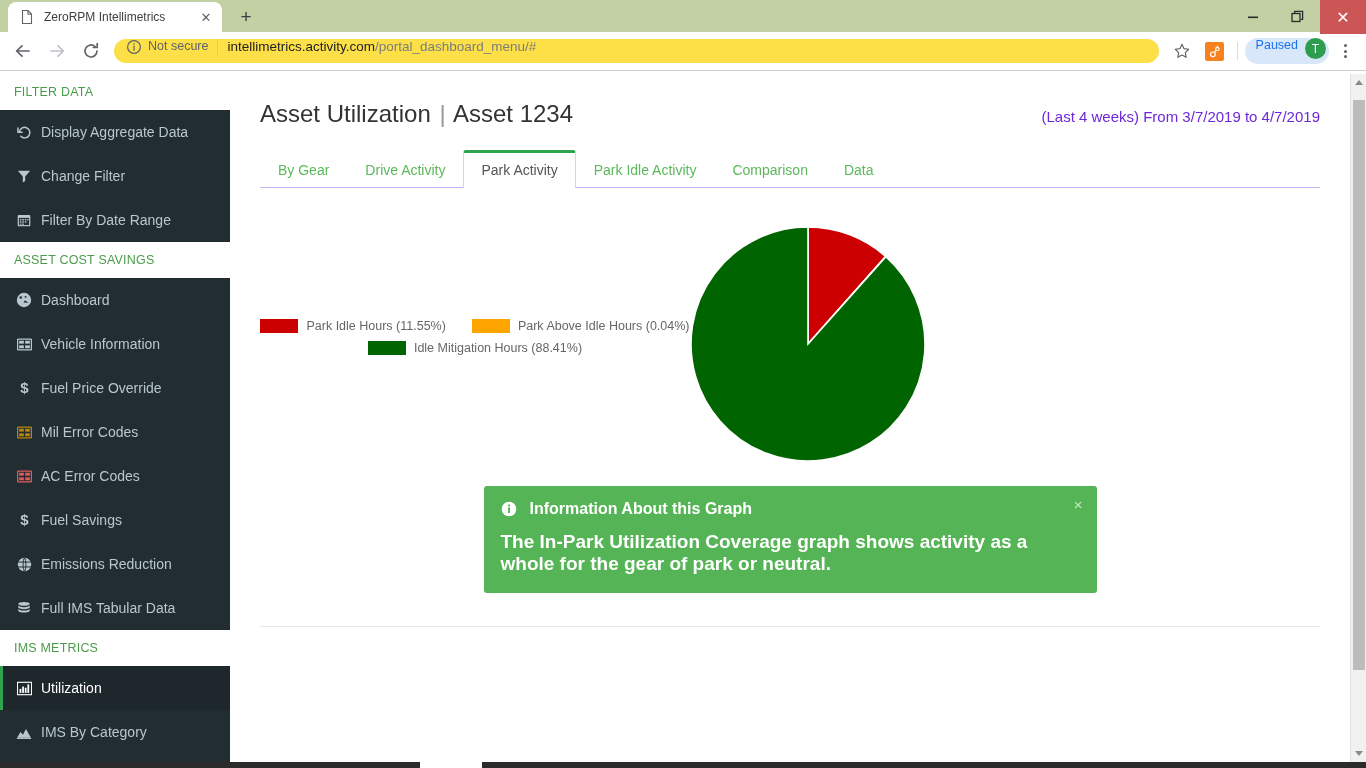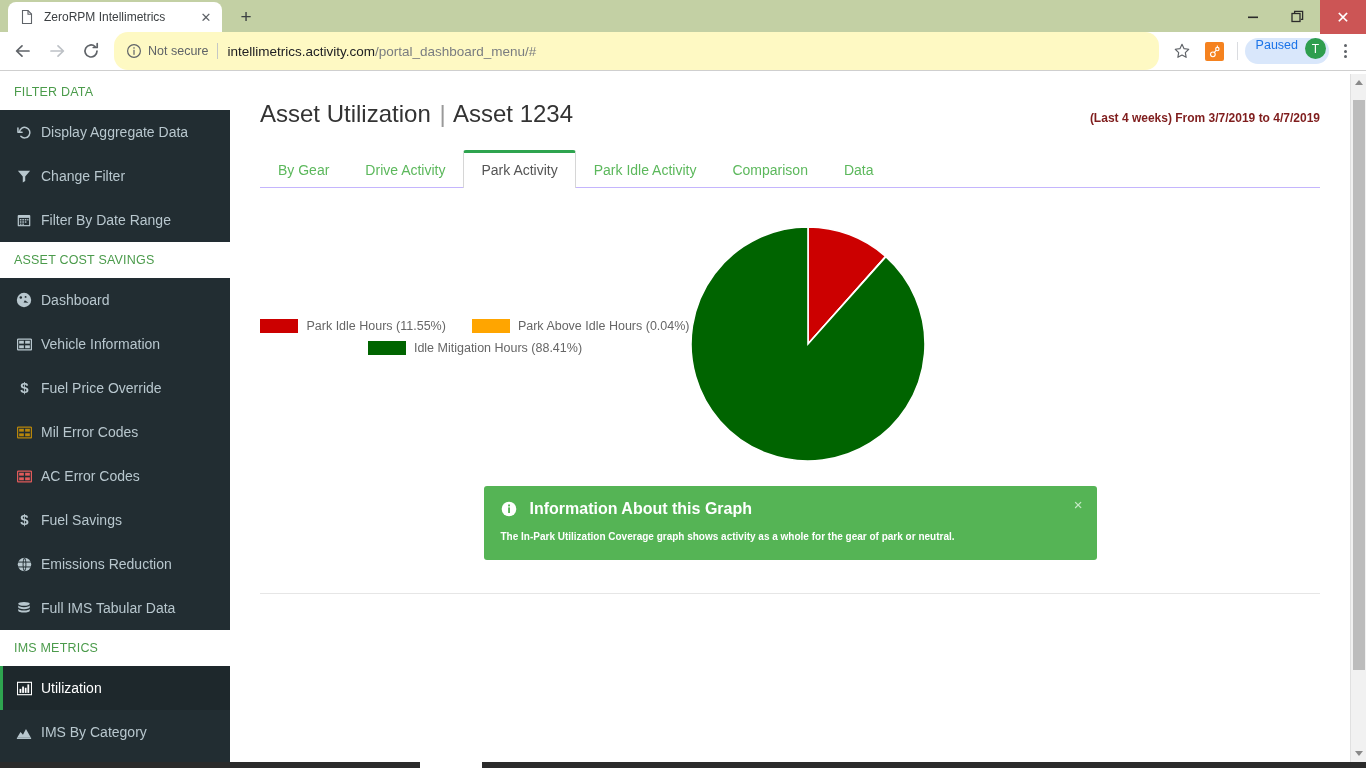--- a/index.html
+++ b/index.html
@@ -54,22 +54,22 @@
     display: flex; align-items: center; padding: 0 8px;
     border-bottom: 1px solid #cfcfcf;
   }
   .navbtn {
     width: 30px; height: 30px; margin-right: 4px;
     display: flex; align-items: center; justify-content: center;
     color: #5f6368;
   }
   .navbtn.fwd { color: #bdc1c6; }
   .omnibox {
-    flex: 1; height: 38px; background: #fef9c3; border-radius: 14px;
-    display: flex; align-items: center; padding: 0 12px; margin: 0 6px 0 4px;
+    flex: 1; height: 24px; background: #fde047; border-radius: 14px;
+    display: flex; align-items: flex-start; padding: 0 12px; margin: 0 6px 0 4px;
   }
   .lock-icon { width: 16px; height: 16px; flex: 0 0 16px; margin-right: 6px; color: #5f6368; }
   .notsecure { font-size: 12.5px; color: #5f6368; margin-right: 9px; white-space: nowrap; }
   .omni-div { width: 1px; height: 16px; background: #c4c7c5; margin-right: 9px; }
   .url { font-size: 13.5px; color: #202124; white-space: nowrap; }
   .url .path { color: #7a7d80; }
   .star-btn { width: 28px; height: 28px; display: flex; align-items: center; justify-content: center; color: #5f6368; margin: 0 3px; }
   .ext-icon {
     width: 19px; height: 19px; background: #f5821f; border-radius: 2px;
     display: flex; align-items: center; justify-content: center;
@@ -138,21 +138,21 @@
   }
   .page {
     padding: 26px 30px 0 30px;
     background: #ffffff;
     min-height: 100%;
   }
 
   .page-head { display: flex; align-items: baseline; justify-content: space-between; }
   .page-title { font-size: 24px; font-weight: 400; color: #333333; }
   .page-title .sep { color: #999; font-weight: 300; padding: 0 2px; }
-  .date-range { font-size: 12px; color: #7f1d1d; white-space: nowrap; font-weight: bold; }
+  .date-range { font-size: 15px; color: #6d28d9; white-space: nowrap; }
 
   .tabs {
     display: flex; align-items: flex-end;
     margin-top: 22px;
     border-bottom: 1px solid #c4b5fd;
     position: relative;
   }
   .tab-item {
     padding: 11px 17px 10px 17px;
     font-size: 14px; color: #5cb85c;
@@ -191,21 +191,21 @@
     position: relative;
   }
   .alert-title {
     font-size: 16px; font-weight: bold;
     display: flex; align-items: center; gap: 13px;
   }
   .alert-ico {
     width: 16px; height: 16px; flex: 0 0 16px;
     display: flex; align-items: center; justify-content: center;
   }
-  .alert-body { font-size: 10px; font-weight: bold; margin-top: 13px; }
+  .alert-body { font-size: 19px; font-weight: bold; margin-top: 13px; }
   .alert-close {
     position: absolute; right: 14px; top: 11px;
     font-size: 15px; color: #c9ebc9; line-height: 1;
   }
   .page-rule { border-top: 1px solid #e6e6e6; margin-top: 33px; }
 
   
   .inner-sb {
     position: absolute; right: 0; top: 0; bottom: 0; width: 16px;
     background: #f1f1f1; border-left: 1px solid #e4e4e4;

